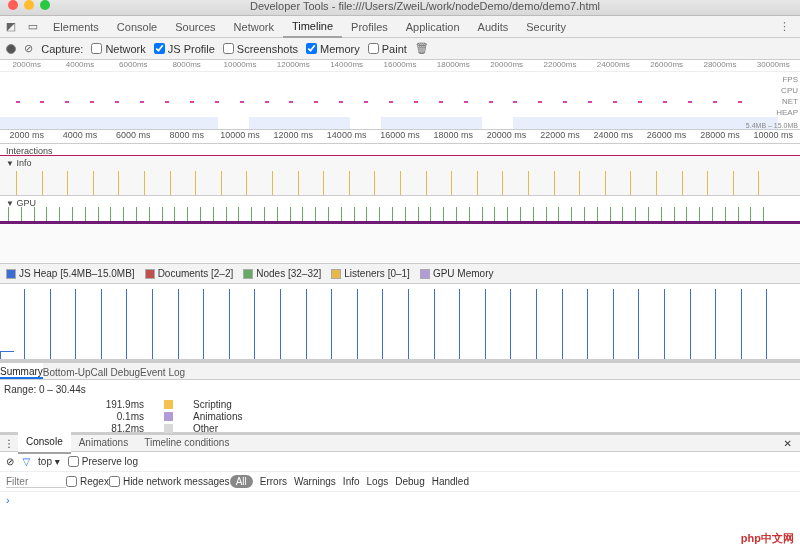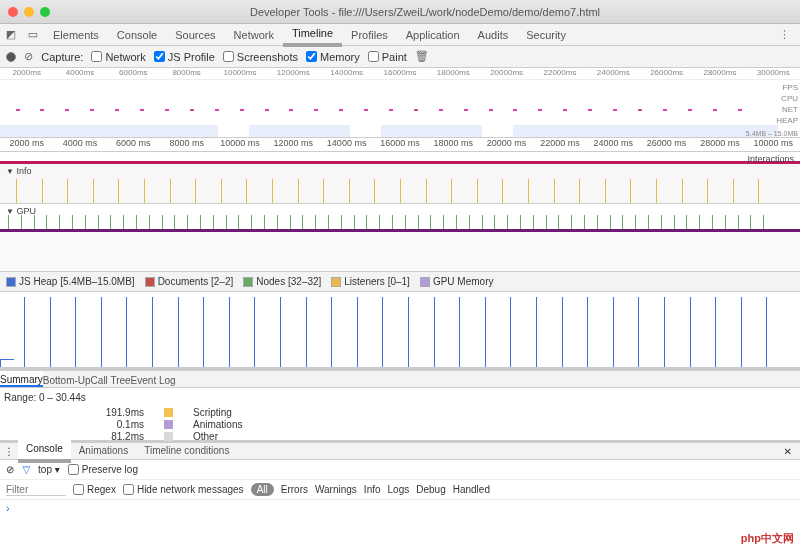--- a/index.html
+++ b/index.html
@@ -1,43 +1,43 @@
 <!DOCTYPE html>
 <html><head>
 <meta charset="utf-8">
 <style>
 * { margin: 0; padding: 0; box-sizing: border-box; font-family: -apple-system, "Helvetica Neue", Arial, sans-serif; }
 body { width: 800px; height: 550px; background: #fff; font-size: 11px; color: #333; overflow: hidden; position: relative; }
-.titlebar { height: 24px; background: linear-gradient(#e8e8e8,#d8d8d8); display: flex; align-items: center; border-bottom: 1px solid #bbb; }
+.titlebar { height: 16px; background: linear-gradient(#e8e8e8,#d8d8d8); display: flex; align-items: flex-start; border-bottom: 1px solid #bbb; }
 .traffic { display: flex; gap: 6px; padding-left: 8px; }
 .dot { width: 10px; height: 10px; border-radius: 50%; }
 .title { flex: 1; text-align: center; color: #555; font-size: 11px; }
 .tabs { display: flex; align-items: center; height: 22px; border-bottom: 1px solid #ccc; background: #f3f3f3; font-size: 11px; }
 .tabs .ico { width: 22px; text-align: center; color: #666; }
 .tab { padding: 0 9px; line-height: 22px; color: #555; cursor: pointer; }
-.tab.active { color: #222; border-bottom: 4px solid #a3a3a3; line-height: 20px; }
+.tab.active { color: #222; border-bottom: 2px solid #a3a3a3; line-height: 20px; }
 .kebab { margin-left: auto; padding: 0 10px; color: #666; }
 .toolbar { display: flex; align-items: center; height: 22px; border-bottom: 1px solid #ccc; background: #f3f3f3; padding: 0 6px; gap: 8px; font-size: 11px; }
 .rec { width: 10px; height: 10px; border: 1px solid #888; border-radius: 50%; background: #555; }
 .ochk { display: flex; align-items: center; gap: 3px; }
 .ochk input { width: 11px; height: 11px; }
 .trash { color: #666; }
 .overview { position: relative; height: 70px; border-bottom: 1px solid #ccc; }
 .ov-ticks { display: flex; height: 12px; font-size: 8px; color: #888; border-bottom: 1px solid #eee; }
 .ov-ticks span { flex: 1; text-align: center; }
 .ov-labels { position: absolute; right: 2px; top: 14px; font-size: 8px; color: #888; text-align: right; line-height: 11px; }
 .ov-net { position: absolute; top: 38px; left: 0; right: 22px; height: 10px; }
 .ov-net span { position: absolute; top: 3px; width: 4px; height: 2px; background: #d4a; }
 .ov-heap { position: absolute; bottom: 0; left: 0; right: 22px; height: 12px; background: #e8eefb; }
 .ov-heap div { position: absolute; top: 0; bottom: 0; background: #fff; }
 .ov-hl { position: absolute; right: 2px; bottom: 0; font-size: 7px; color: #888; }
 .ruler { display: flex; height: 14px; border-bottom: 1px solid #ccc; font-size: 9px; color: #555; }
 .ruler span { flex: 1; text-align: center; }
 .track-label { font-size: 9px; color: #444; padding: 2px 6px; }
-.interactions { height: 12px; border-bottom: 3px solid #be185d; text-align: right; }
+.interactions { height: 12px; border-bottom: 1px solid #be185d; }
 .main-track { height: 40px; border-bottom: 1px solid #ccc; position: relative; background: #f7f7f7; }
 .main-track .bars, .gpu-track .bars { position: absolute; left: 0; right: 0; top: 12px; bottom: 0; }
 .main-track .bars span { position: absolute; bottom: 0; width: 1px; height: 24px; background: #e8b84a; }
 .gpu-track { height: 28px; border-bottom: 3px solid #701a75; position: relative; }
 .gpu-track .bars span { position: absolute; bottom: 0; width: 1px; height: 14px; background: #6a6; }
 .gap { height: 40px; border-bottom: 1px solid #ccc; background: #fafafa; }
 .mem-legend { display: flex; align-items: center; gap: 10px; height: 20px; border-bottom: 1px solid #ccc; padding: 0 6px; font-size: 10px; background: #f3f3f3; }
 .mem-legend .sw { width: 10px; height: 10px; display: inline-block; border: 1px solid #aaa; margin-right: 3px; vertical-align: middle; }
 .mem-chart { height: 76px; border-bottom: 1px solid #ccc; position: relative; }
 .mem-chart span { position: absolute; bottom: 0; width: 1px; background: #3b6fd6; }
@@ -46,21 +46,21 @@
 .summary-tabs .tab { padding: 0 0; line-height: 20px; }
 .summary-tabs .tab.active { background: #fff; border-bottom: 2px solid #1a73e8; line-height: 18px; }
 .summary-body { padding: 4px 4px; font-size: 10px; height: 52px; }
 .summary-body .row { display: flex; align-items: center; gap: 20px; margin: 1px 0; padding-left: 90px; }
 .summary-body .sw { width: 9px; height: 9px; }
 .drawer-tabs { display: flex; height: 20px; border-top: 3px solid #ccc; border-bottom: 1px solid #ccc; background: #f3f3f3; font-size: 10px; align-items: center; }
 .drawer-tabs .tab { padding: 0 8px; line-height: 20px; }
 .drawer-tabs .tab.active { background: #fff; }
 .drawer-tabs .close { margin-left: auto; padding: 0 8px; }
 .console-ctrl { display: flex; align-items: center; height: 20px; gap: 8px; padding: 0 6px; font-size: 10px; border-bottom: 1px solid #eee; }
-.console-filter { display: flex; align-items: center; height: 20px; gap: 7px; padding: 0 6px; font-size: 10px; border-bottom: 1px solid #eee; }
+.console-filter { display: flex; align-items: center; height: 20px; padding: 0 6px; font-size: 10px; border-bottom: 1px solid #eee; }
 .console-filter input[type=text] { border: none; border-bottom: 1px solid #ccc; font-size: 10px; width: 60px; }
 .pill { background: #888; color: #fff; border-radius: 8px; padding: 1px 6px; }
 .prompt { padding: 2px 6px; color: #1a73e8; }
 .watermark { position: absolute; right: 6px; bottom: 4px; font-size: 11px; font-weight: bold; color: #c33; }
 </style>
 </head>
 <body>
 
 <div class="titlebar">
   <div class="traffic">
@@ -341,21 +341,21 @@
     <span style="left: 83%; height: 70px;"></span>
     <span style="left: 86.2%; height: 70px;"></span>
     <span style="left: 89.4%; height: 70px;"></span>
     <span style="left: 92.6%; height: 70px;"></span>
     <span style="left: 95.8%; height: 70px;"></span>
   </div>
 
 <div class="summary-tabs">
   <span class="tab active">Summary</span>
   <span class="tab">Bottom-Up</span>
-  <span class="tab">Call Tree</span>
+  <span class="tab">Call Debug</span>
   <span class="tab">Event Log</span>
 </div>
 <div class="summary-body">
   <div style="margin-bottom:4px">Range: 0 – 30.44s</div>
   <div id="summary-rows">
       <div class="row">
         <span style="width:50px;text-align:right">191.9ms</span>
         <span class="sw" style="background:#f2c14e"></span>
         <span>Scripting</span>
       </div>

